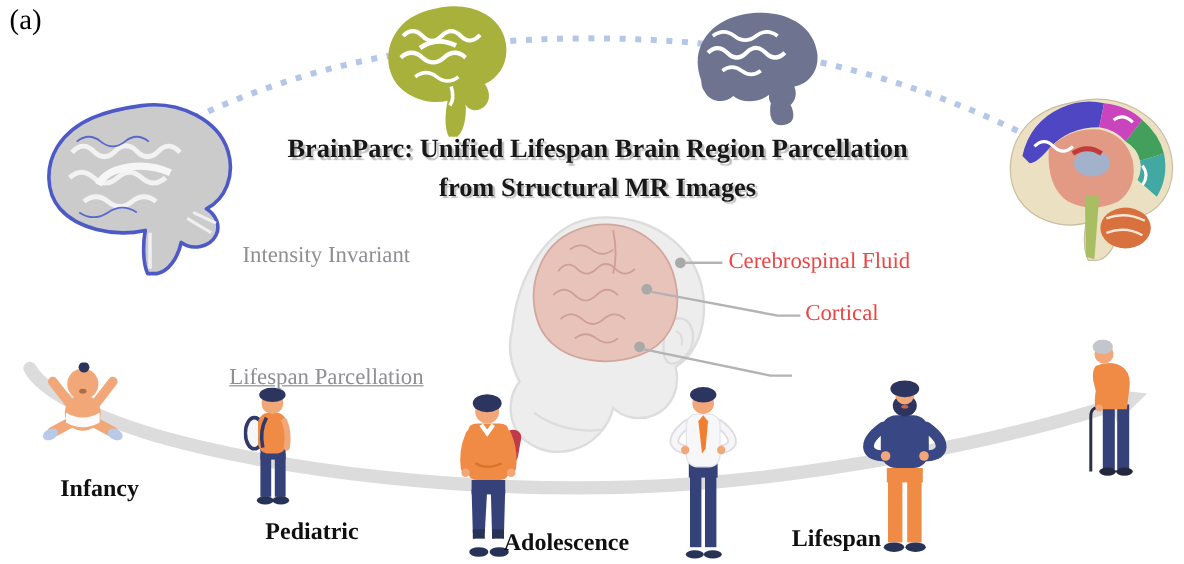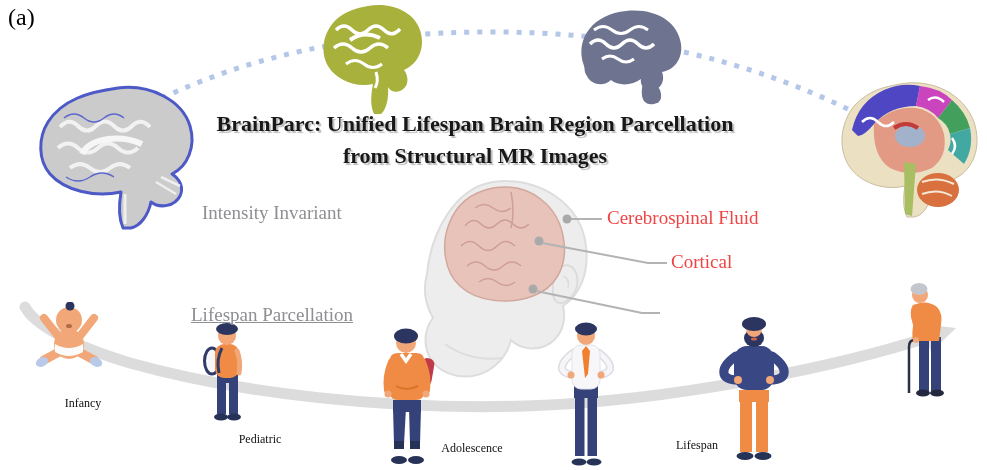--- a/index.html
+++ b/index.html
@@ -8,21 +8,21 @@
     font-family:"Liberation Serif","DejaVu Serif",serif;
   }
   .abs{position:absolute;}
   .fig-label{font-size:24px;color:#000;z-index:6;}
   .title{
     width:680px;text-align:center;font-weight:bold;font-size:22px;line-height:1.45;
     color:#181818;z-index:6;text-shadow:2px 2px 1px #bdbdbd;
   }
   .gray-label{font-size:19px;color:#8e8f93;z-index:6;white-space:nowrap;}
   .callout-label{font-size:19px;color:#ef4444;z-index:6;white-space:nowrap;}
-  .stage-label{font-size:12px;color:#101010;z-index:6;width:130px;text-align:center;white-space:nowrap;}
+  .stage-label{font-size:20px;color:#101010;z-index:6;width:130px;text-align:center;white-space:nowrap;font-weight:bold;}
   svg{display:block;}
   .layer1{z-index:1;} .layer2{z-index:2;} .layer3{z-index:3;} .layer4{z-index:4;}
 </style>
 </head>
 <body>
 
 <div id="canvas">
 
   <svg class="abs layer1" style="left:0;top:0" width="987" height="470" viewBox="0 0 987 470">
     <path d="M 150 104 C 250 54 360 33 485 32 C 630 31 750 60 858 114" fill="none" stroke="#b5c7e9" stroke-width="5" stroke-dasharray="5 8"></path>
@@ -96,21 +96,21 @@
 
   <svg class="abs layer3" style="left:0;top:0" width="987" height="470" viewBox="0 0 987 470">
     <circle cx="567" cy="219" r="4.5" fill="#a9a9a9"></circle>
     <path d="M 571 219 H 602" fill="none" stroke="#b3b3b3" stroke-width="2"></path>
     <circle cx="539" cy="241" r="4.5" fill="#a9a9a9"></circle>
     <path d="M 542 243 L 648 263 H 667" fill="none" stroke="#b3b3b3" stroke-width="2"></path>
     <circle cx="533" cy="289" r="4.5" fill="#a9a9a9"></circle>
     <path d="M 536 291 L 642 313 H 660" fill="none" stroke="#b3b3b3" stroke-width="2"></path>
   </svg>
 
-  <div class="abs title" style="left:135px;top:108px;">
+  <div class="abs title" style="left:158px;top:108px;">
     <div>BrainParc: Unified Lifespan Brain Region Parcellation</div>
     <div>from Structural MR Images</div>
   </div>
 
   <div class="abs gray-label" style="left:202px;top:202px;">Intensity Invariant</div>
   <div class="abs gray-label" style="left:191px;top:304px;text-decoration:underline;">Lifespan Parcellation</div>
 
   <div class="abs callout-label" style="left:607px;top:207px;">Cerebrospinal Fluid</div>
   <div class="abs callout-label" style="left:671px;top:251px;">Cortical</div>
 

